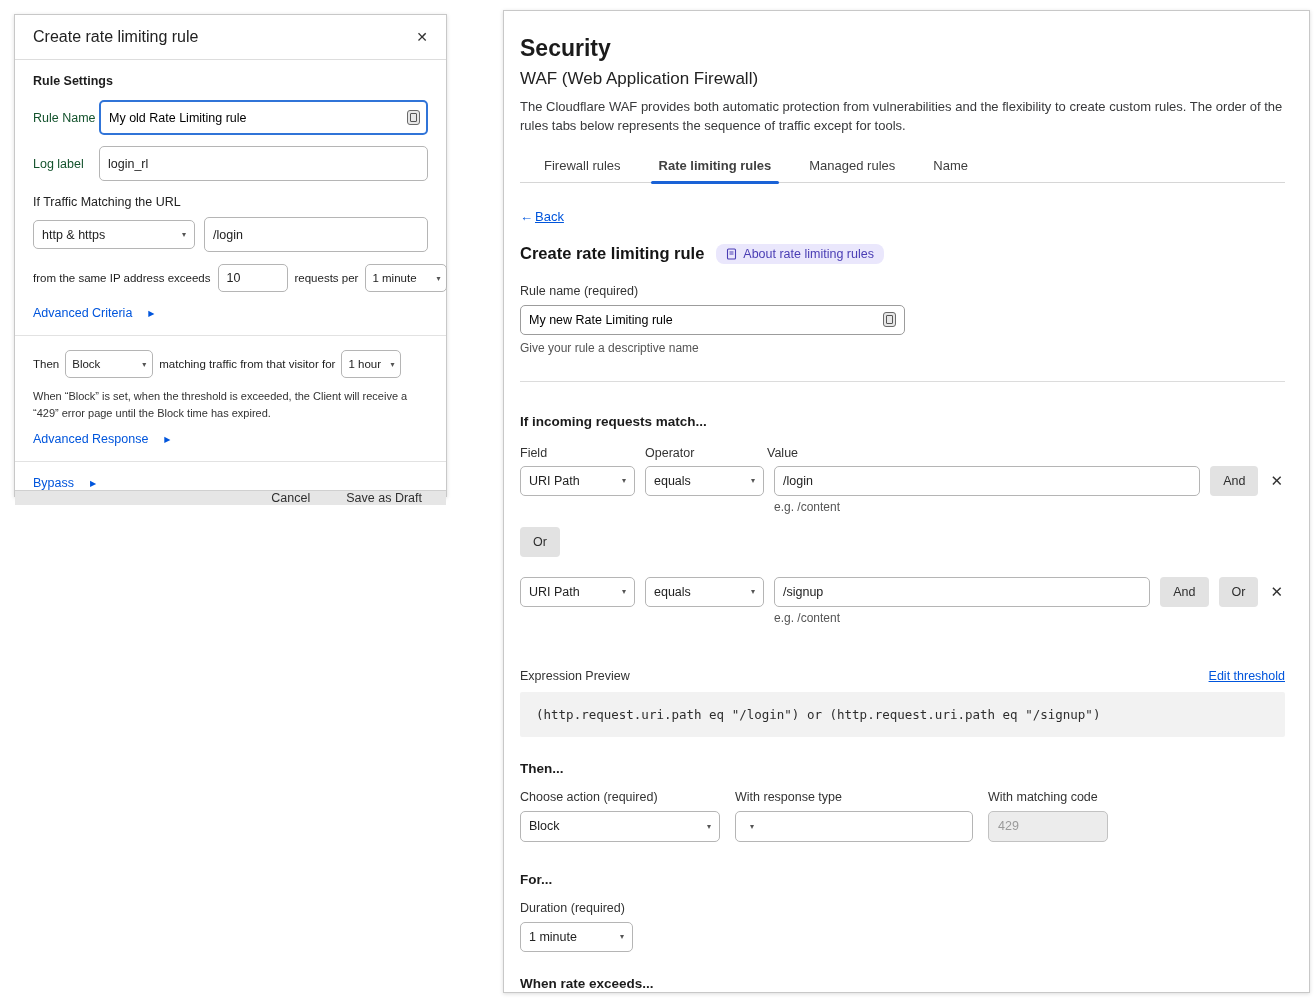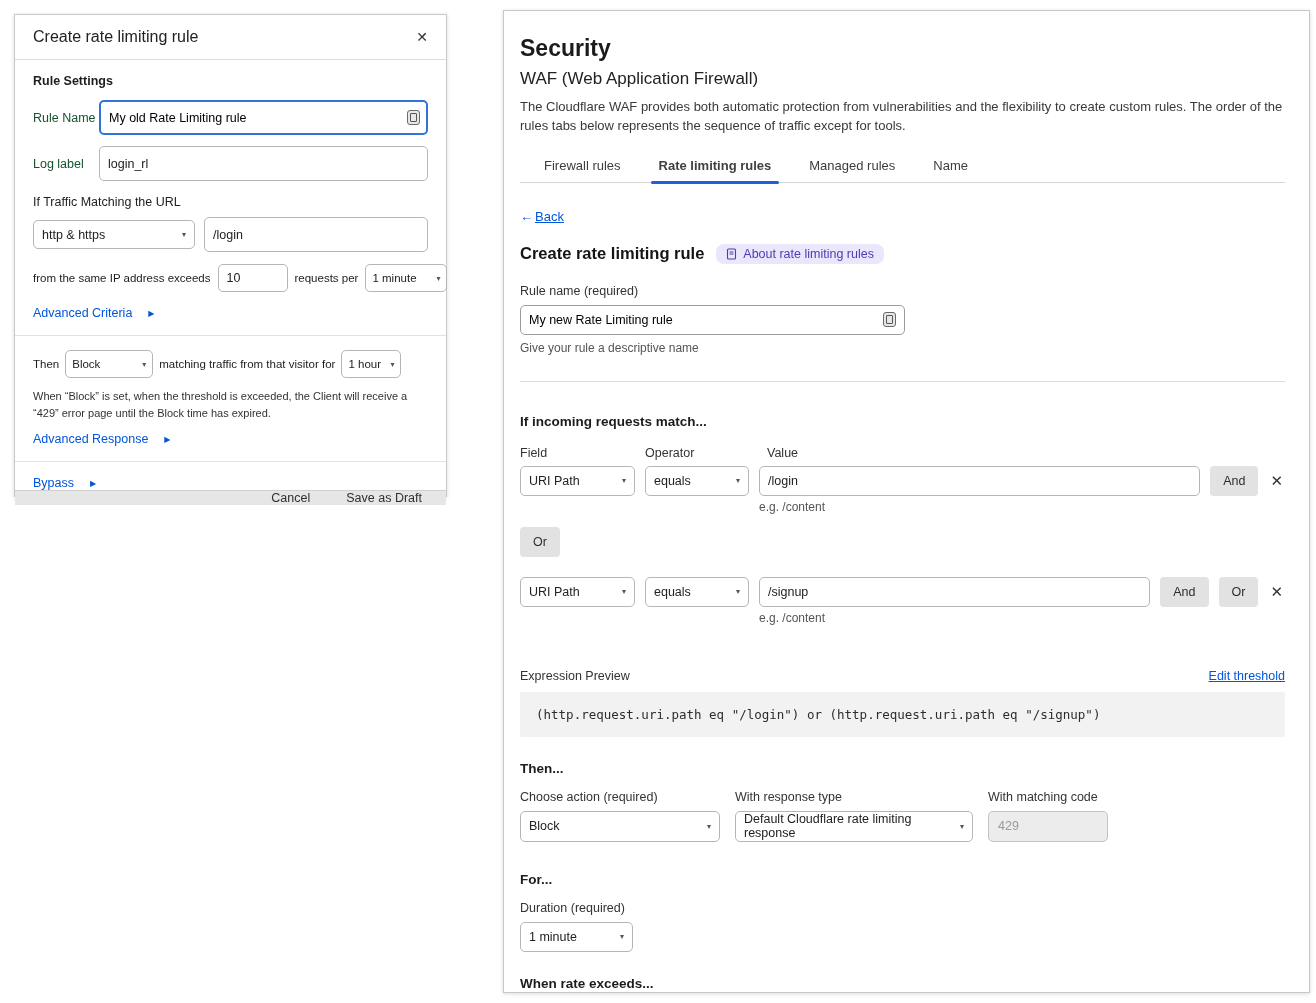--- a/index.html
+++ b/index.html
@@ -57,21 +57,21 @@
   .lbl { font-size:12.5px; color:#333; }
   .rule-name-wrap { margin-top:20px; }
   .name-input { margin-top:7px; width:385px; height:30px; border:1px solid #9c9c9c; border-radius:5px; display:flex; align-items:center; padding:0 8px; gap:8px; }
   .name-input input { border:none; outline:none; flex:1; font-size:12.5px; font-family:"Liberation Sans",sans-serif; }
   .hint { font-size:12px; color:#555; margin-top:6px; }
   .p-divider { border-top:1px solid #dcdcdc; margin:26px 0 0; }
   .sec-head { font-size:13.5px; font-weight:bold; color:#1c1c1c; }
   .cond-labels { display:grid; grid-template-columns:115px 112px 1fr; gap:10px; margin-top:17px; font-size:12.5px; color:#333; }
   .cond-row { display:flex; gap:10px; align-items:flex-start; margin-top:6px; }
   .sel-field { width:115px; flex:none; height:30px; }
-  .sel-op { width:104px; flex:none; height:30px; }
+  .sel-op { width:119px; flex:none; height:30px; }
   .value-col { flex:1; min-width:0; }
   .value-col .tinput { width:100%; height:30px; }
   .gbtn { height:30px; padding:0 13px; background:#e2e2e2; border:none; border-radius:4px; font-size:12.5px; color:#2e2e2e; cursor:pointer; flex:none; font-family:"Liberation Sans",sans-serif; }
   .xbtn { font-size:15px; color:#333; cursor:pointer; align-self:center; padding:0 2px; flex:none; }
   .or-standalone { margin-top:13px; }
   .row2 { margin-top:20px; }
   .expr-head { display:flex; justify-content:space-between; align-items:flex-end; margin-top:44px; }
   .edit-expr { color:#0055dc; font-size:12.5px; text-decoration:underline; cursor:pointer; }
   .expr-box { margin-top:9px; background:#f2f2f2; padding:15px 16px; font-family:"DejaVu Sans Mono",monospace; font-size:12.5px; color:#2d2d2d; border-radius:2px; }
   .then-cols { display:flex; gap:15px; margin-top:14px; }
@@ -264,21 +264,20 @@
     <div class="then-col">
       <div class="lbl">Choose action (required)</div>
       <div class="select w200">
         <span>Block</span>
         <span class="chev">▾</span>
       </div>
     </div>
     <div class="then-col">
       <div class="lbl">With response type</div>
       <div class="select w238">
-        <span>Default Cloudflare rate limiting response</span>
         <span class="chev">▾</span>
       </div>
     </div>
     <div class="then-col">
       <div class="lbl">With matching code</div>
       <div class="disabled-input">429</div>
     </div>
   </div>
 
   <div class="sec-head mt30">For...</div>

